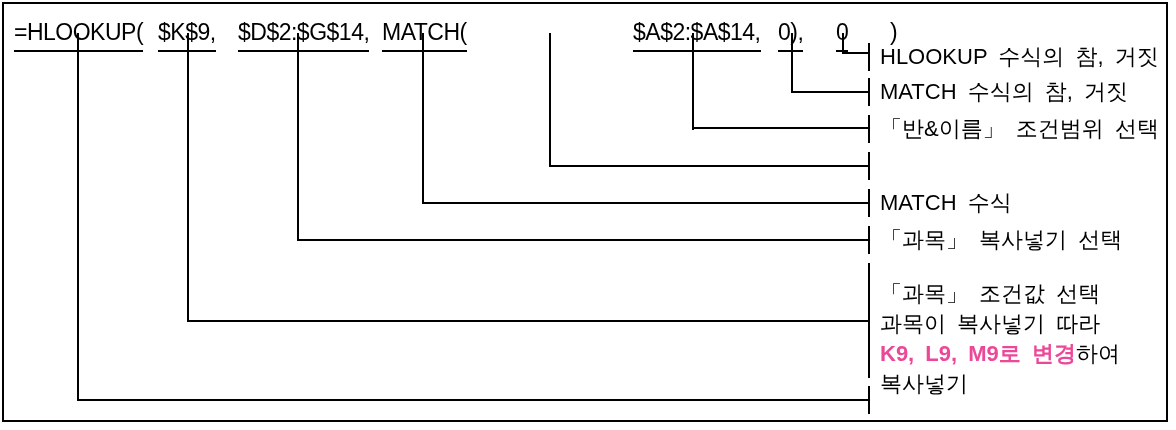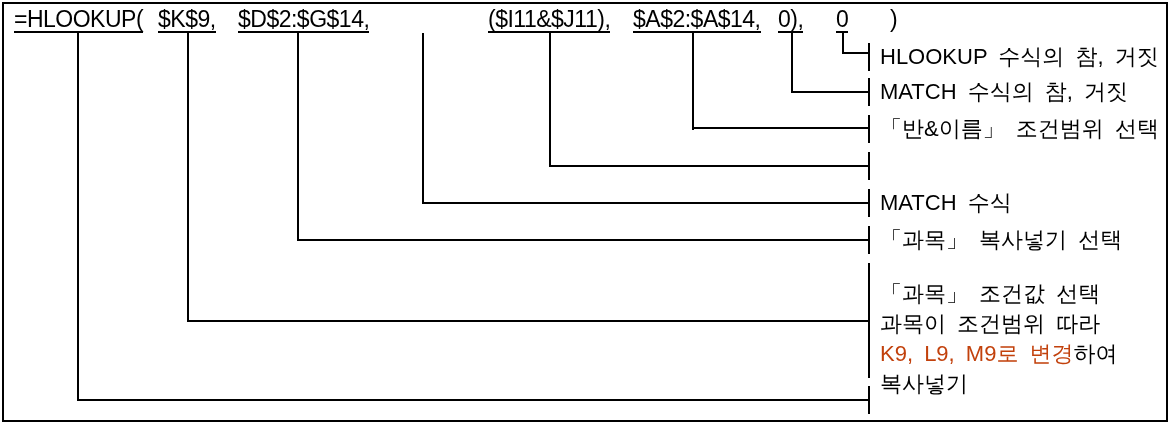--- a/index.html
+++ b/index.html
@@ -19,27 +19,27 @@
   .frame {
     position: absolute;
     left: 2px; top: 2px;
     width: 1166px; height: 420px;
     border: 2px solid #000000;
     box-sizing: border-box;
   }
   
   .seg {
     position: absolute;
-    top: 7px;
+    top: 20px;
     font-size: 23px;
     line-height: 24px;
     letter-spacing: -0.5px;
     color: #000000;
     white-space: nowrap;
-    padding-bottom: 0;
+    padding-bottom: 6px;
   }
   .seg.u { border-bottom: 2px solid #000000; }
   
   .vline, .hline, .tick {
     position: absolute;
     background: #000000;
   }
   .vline { width: 2px; }
   .hline { height: 2px; }
   .tick  { width: 2px; }
@@ -57,34 +57,34 @@
     position: absolute;
     left: 880px;
     font-size: 22px;
     line-height: 30px;
     color: #000000;
     white-space: nowrap;
     word-spacing: 5px;
     margin-top: 16px;
   }
   .red-bold {
-    color: #c2410c;
-    font-weight: 400;
+    color: #ec4899;
+    font-weight: 700;
   }
 </style>
 </head>
 <body>
 
 <div class="canvas">
   <div class="frame"></div>
 
   <span class="seg u" style="left:14px">=HLOOKUP(</span>
   <span class="seg u" style="left:158px">$K$9,</span>
   <span class="seg u" style="left:238px">$D$2:$G$14,</span>
-  <span class="seg u" style="left:488px">($I11&amp;$J11),</span>
+  <span class="seg u" style="left:382px">MATCH(</span>
   <span class="seg u" style="left:633px">$A$2:$A$14,</span>
   <span class="seg u" style="left:778px">0),</span>
   <span class="seg u" style="left:836px">0</span>
   <span class="seg" style="left:890px">)</span>
 
   <div class="vline" style="left:77px;  top:33px; height:368px"></div>
   <div class="hline" style="left:77px;  top:399px; width:793px"></div>
 
   <div class="vline" style="left:187px; top:33px; height:289px"></div>
   <div class="hline" style="left:187px; top:320px; width:683px"></div>
@@ -117,18 +117,18 @@
   <div class="tick" style="left:868px; top:386px; height:28px"></div>
 
   <div class="label" style="top:43px">HLOOKUP 수식의 참, 거짓</div>
   <div class="label" style="top:78px">MATCH 수식의 참, 거짓</div>
   <div class="label" style="top:115px">「반&amp;이름」 조건범위 선택</div>
   <div class="label" style="top:189px">MATCH 수식</div>
   <div class="label" style="top:226px">「과목」 복사넣기 선택</div>
 
   <div class="label-block" style="top:263px">
     <div>「과목」 조건값 선택</div>
-    <div>과목이 조건범위 따라</div>
+    <div>과목이 복사넣기 따라</div>
     <div><span class="red-bold">K9, L9, M9로 변경</span><span>하여</span></div>
     <div>복사넣기</div>
   </div>
 
 </div>
 
 </body></html>

